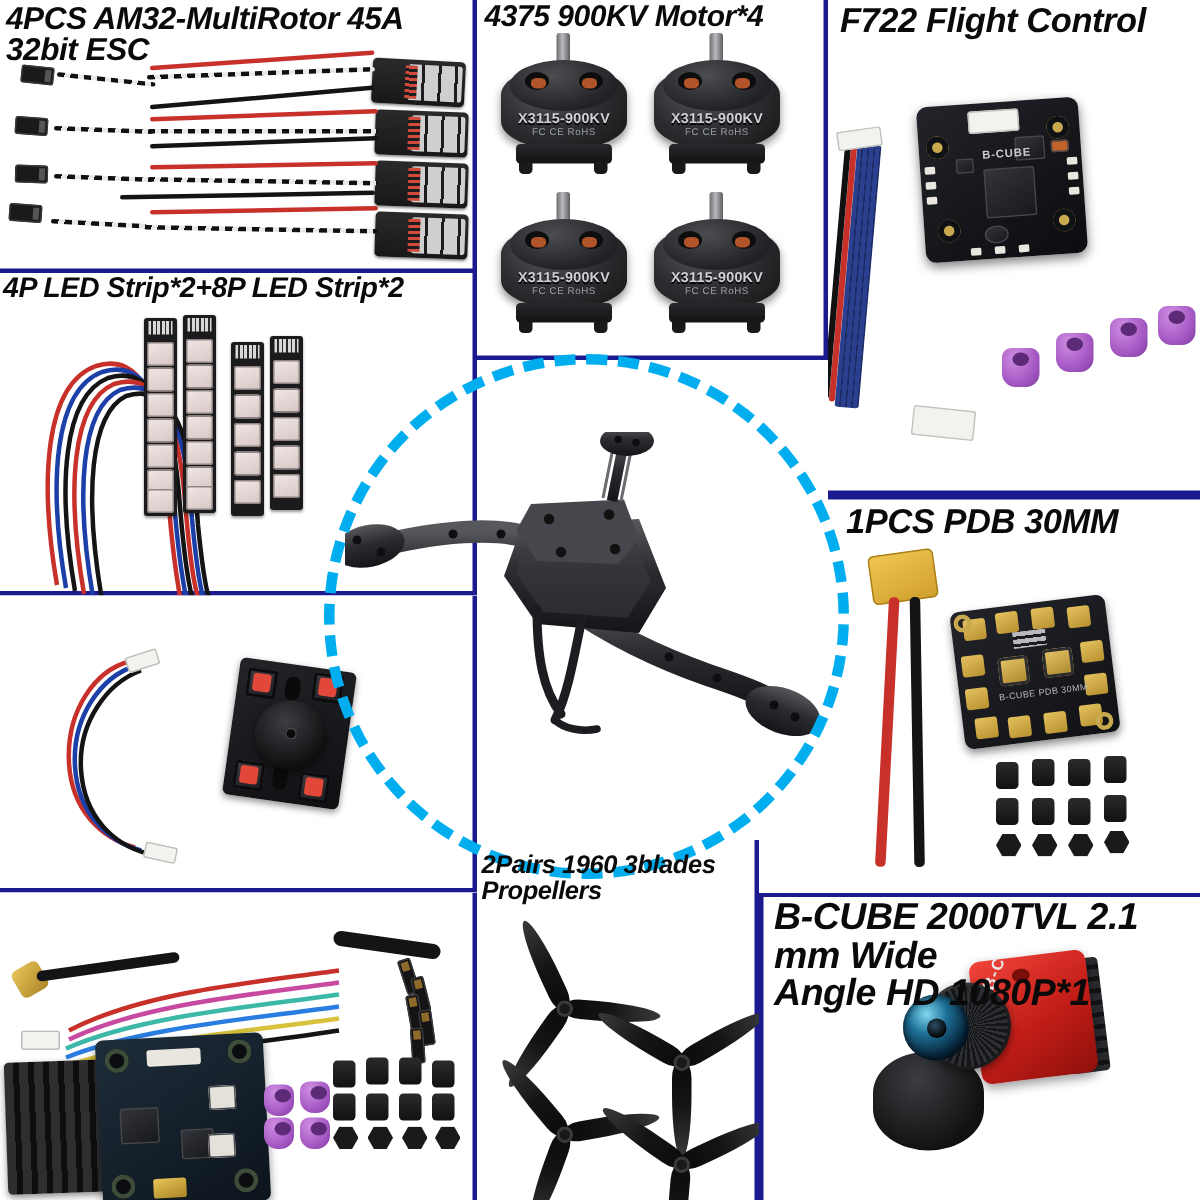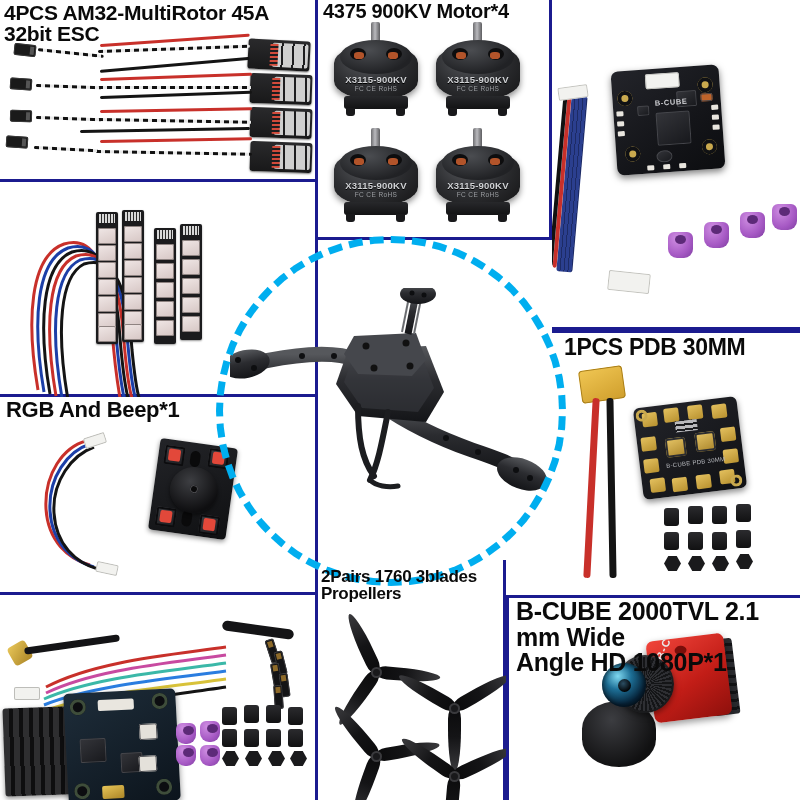--- a/index.html
+++ b/index.html
@@ -7,21 +7,21 @@
   #stage{position:relative;width:800px;height:800px;background:#ffffff;}
 
   .panel{position:absolute;overflow:hidden;background:#fff;}
   .bd-r{box-shadow:inset -3px 0 0 0 #1b1b8f;}
   .bd-b{box-shadow:inset 0 -3px 0 0 #1b1b8f;}
   .bd-rb{box-shadow:inset -3px 0 0 0 #1b1b8f, inset 0 -3px 0 0 #1b1b8f;}
   .bd-t{box-shadow:inset 0 3px 0 0 #1b1b8f;}
   .bd-lt{box-shadow:inset 3px 0 0 0 #1b1b8f, inset 0 3px 0 0 #1b1b8f;}
 
   .cap{position:absolute;font-weight:bold;color:#0a0a0a;letter-spacing:-0.3px;
-       line-height:1.02;white-space:pre-line;z-index:40;}
+       line-height:1.02;white-space:pre-line;z-index:40;font-style:italic;}
 
   
   .escwire{position:absolute;height:3px;border-radius:2px;transform-origin:left center;}
   .escboard{position:absolute;width:62px;height:30px;border-radius:3px;
       background:linear-gradient(180deg,#2a2a2c 0%,#181819 100%);box-shadow:0 1px 2px rgba(0,0,0,.5);}
   .escpads{position:absolute;right:2px;top:3px;width:36px;height:24px;
       background:repeating-linear-gradient(90deg,#cfcfcf 0 9px,#1d1d1f 9px 11px);border-radius:2px;}
   .esccaps{position:absolute;left:22px;top:4px;width:8px;height:22px;
       background:repeating-linear-gradient(180deg,#d24a3a 0 2px,#1d1d1f 2px 4px);}
   .servoplug{position:absolute;width:22px;height:12px;background:#1a1a1a;border-radius:2px;
@@ -251,20 +251,21 @@
       <div class="m-cop" style="left:58px;top:30px;width:10px;height:7px;"></div>
       <div class="m-txt">X3115-900KV</div>
       <div class="m-cert">FC CE RoHS</div>
       <div class="m-base"></div>
       <div class="m-leg" style="left:16px;top:86px;"></div>
       <div class="m-leg" style="left:66px;top:86px;"></div>
     </div>
   </div>
 
   <div class="panel bd-b" style="left:552px;top:0;width:248px;height:330px;">
+    <div class="cap" style="left:8px;top:2px;font-size:23px;">F722 Flight Control</div>
 
     <div class="fcboard" style="left:62px;top:68px;">
       <div class="jst" style="left:34px;top:5px;"></div>
       <div class="fcchip" style="left:42px;top:44px;width:34px;height:33px;"></div>
       <div class="fcchip" style="left:64px;top:24px;width:20px;height:16px;"></div>
       <div class="fcchip" style="left:24px;top:36px;width:12px;height:10px;"></div>
       <div class="fcchip" style="left:88px;top:28px;width:12px;height:8px;background:#c0642a;"></div>
       <div class="fcchip" style="left:40px;top:82px;width:16px;height:12px;border-radius:50%;"></div>
       <div class="fclabel" style="left:42px;top:30px;">B-CUBE</div>
       <div class="fchole" style="left:5px;top:20px;"></div>
@@ -288,20 +289,21 @@
     <div class="jst" style="left:6px;top:86px;width:30px;height:13px;transform:rotate(-8deg);"></div>
     <div class="jst" style="left:56px;top:272px;width:42px;height:20px;transform:rotate(6deg);"></div>
 
     <div class="grommet" style="left:116px;top:232px;"></div>
     <div class="grommet" style="left:152px;top:222px;"></div>
     <div class="grommet" style="left:188px;top:212px;"></div>
     <div class="grommet" style="left:220px;top:204px;"></div>
   </div>
 
   <div class="panel bd-rb" style="left:0;top:182px;width:318px;height:215px;">
+    <div class="cap" style="left:2px;top:1px;font-size:19px;">4P LED Strip*2+8P LED Strip*2</div>
 
     <div>
       <svg width="180" height="190" style="position:absolute;left:16px;top:28px;">
         <g fill="none" stroke-width="3">
           <path d="M22,180 C10,110 14,46 48,34 C80,24 92,62 96,120 C99,160 102,176 104,188" stroke="#c8302a"></path>
           <path d="M28,182 C16,112 20,50 52,38 C84,28 96,66 100,124 C103,162 106,178 108,188" stroke="#1c3fa8"></path>
           <path d="M34,184 C22,114 26,54 56,42 C88,32 100,70 104,128 C107,164 110,180 112,188" stroke="#141414"></path>
           <path d="M40,186 C28,116 32,58 60,46 C92,36 104,74 108,132 C111,166 114,182 116,188" stroke="#c8302a"></path>
           <path d="M46,188 C34,118 38,62 64,50 C96,40 108,78 112,136 C115,168 118,184 120,190" stroke="#1c3fa8"></path>
           <path d="M52,190 C40,120 44,66 68,54 C100,44 112,82 116,140 C119,170 122,186 124,190" stroke="#141414"></path>
@@ -342,21 +344,20 @@
       <div class="ledcon"></div>
       <div class="ledpix" style="top:16px;"></div>
       <div class="ledpix" style="top:35px;"></div>
       <div class="ledpix" style="top:54px;"></div>
       <div class="ledpix" style="top:73px;"></div>
       <div class="ledpix" style="top:92px;"></div>
     </div>
   </div>
 
   <div class="panel bd-rb" style="left:0;top:397px;width:318px;height:198px;">
-    <div class="cap" style="left:6px;top:2px;font-size:22px;">RGB And Beep*1</div>
 
     <svg width="180" height="140" style="position:absolute;left:24px;top:36px;">
       <g fill="none" stroke-width="3">
         <path d="M62,8 C40,14 20,40 22,76 C24,108 44,126 66,132" stroke="#c8302a"></path>
         <path d="M66,11 C44,18 24,44 26,78 C28,110 48,128 70,134" stroke="#1c3fa8"></path>
         <path d="M70,14 C48,22 28,48 30,80 C32,112 52,130 74,136" stroke="#141414"></path>
       </g>
     </svg>
     <div style="position:absolute;left:84px;top:38px;width:22px;height:11px;background:#f2f2ef;border-radius:2px;box-shadow:inset 0 0 0 1px #bdbdb9;transform:rotate(-18deg);"></div>
     <div style="position:absolute;left:96px;top:166px;width:22px;height:11px;background:#f2f2ef;border-radius:2px;box-shadow:inset 0 0 0 1px #bdbdb9;transform:rotate(12deg);"></div>
@@ -424,21 +425,21 @@
     <div class="standoff" style="left:244px;top:134px;"></div>
     <div class="standoff" style="left:266px;top:134px;"></div>
     <div class="standoff" style="left:288px;top:134px;"></div>
     <div class="nut" style="left:222px;top:156px;"></div>
     <div class="nut" style="left:245px;top:156px;"></div>
     <div class="nut" style="left:268px;top:156px;"></div>
     <div class="nut" style="left:290px;top:156px;"></div>
   </div>
 
   <div class="panel bd-r" style="left:318px;top:560px;width:188px;height:240px;">
-    <div class="cap" style="left:3px;top:8px;font-size:17px;">2Pairs 1760 3blades
+    <div class="cap" style="left:3px;top:8px;font-size:17px;">2Pairs 1960 3blades
 Propellers</div>
 
     <div class="prop" style="left:58px;top:112px;">
       <div class="blade" style="left:-6px;top:-64px;transform:rotate(-25deg);"></div>
       <div class="blade" style="left:-6px;top:-64px;transform:rotate(95deg);"></div>
       <div class="blade" style="left:-6px;top:-64px;transform:rotate(215deg);"></div>
       <div class="hub" style="left:-5px;top:-5px;"></div>
     </div>
     <div class="prop" style="left:136px;top:148px;">
       <div class="blade" style="left:-6px;top:-64px;transform:rotate(-60deg);"></div>

